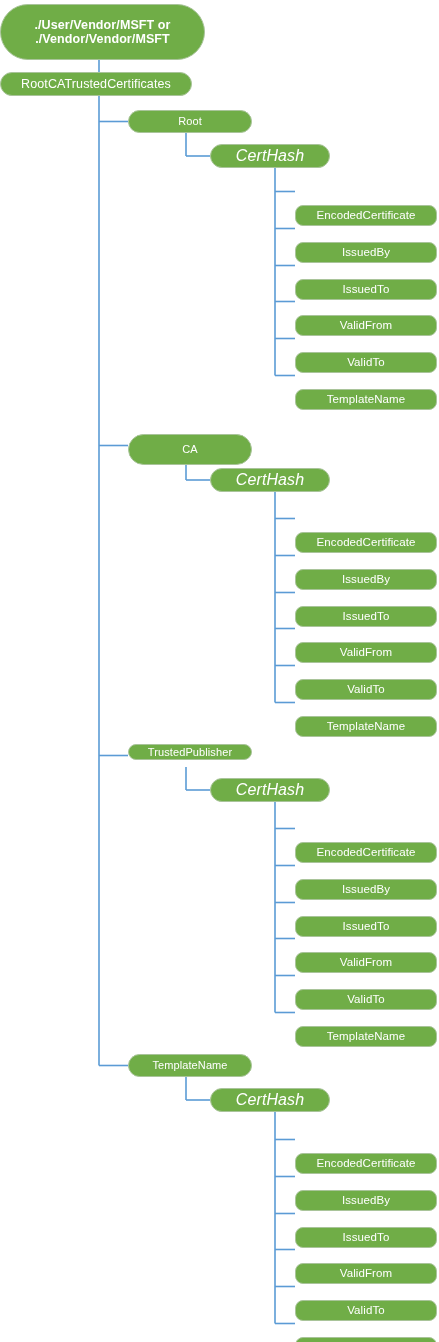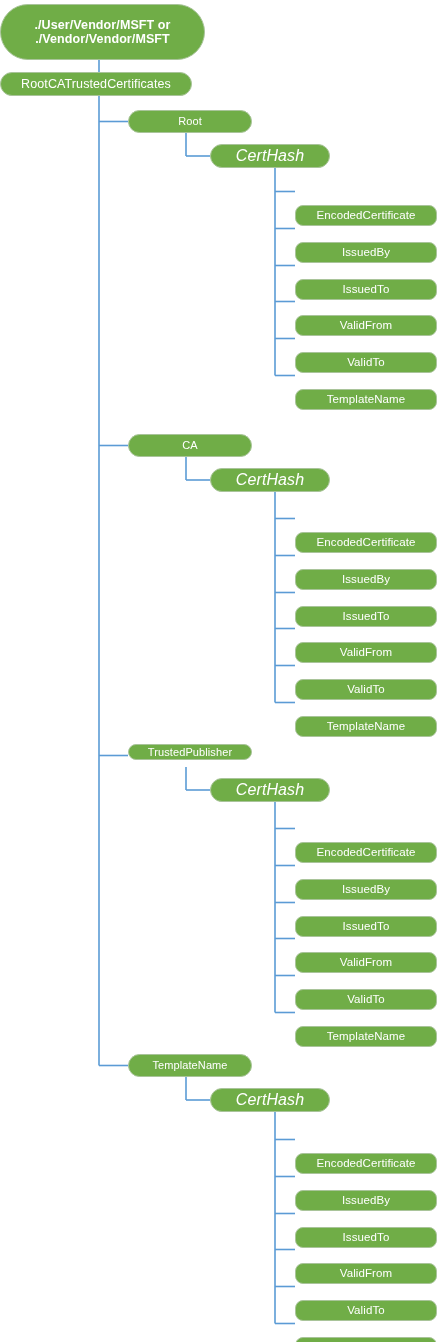--- a/index.html
+++ b/index.html
@@ -154,21 +154,21 @@
       </div>
       <div class="node square leaf-node" style="left: 295px; top: 291px; width: 142px; height: 21px;">
         <span>ValidFrom</span>
       </div>
       <div class="node square leaf-node" style="left: 295px; top: 328px; width: 142px; height: 21px;">
         <span>ValidTo</span>
       </div>
       <div class="node square leaf-node" style="left: 295px; top: 365px; width: 142px; height: 21px;">
         <span>TemplateName</span>
       </div>
-      <div class="node rounded cat-node" style="left: 128px; top: 434px; width: 124px; height: 23px;">
+      <div class="node rounded cat-node" style="left: 128px; top: 434px; width: 124px; height: 31px;">
         <span>CA</span>
       </div>
       <div class="node rounded italic certhash-node" style="left: 210px; top: 468px; width: 120px; height: 24px;">
         <span>CertHash</span>
       </div>
       <div class="node square leaf-node" style="left: 295px; top: 508px; width: 142px; height: 21px;">
         <span>EncodedCertificate</span>
       </div>
       <div class="node square leaf-node" style="left: 295px; top: 545px; width: 142px; height: 21px;">
         <span>IssuedBy</span>

